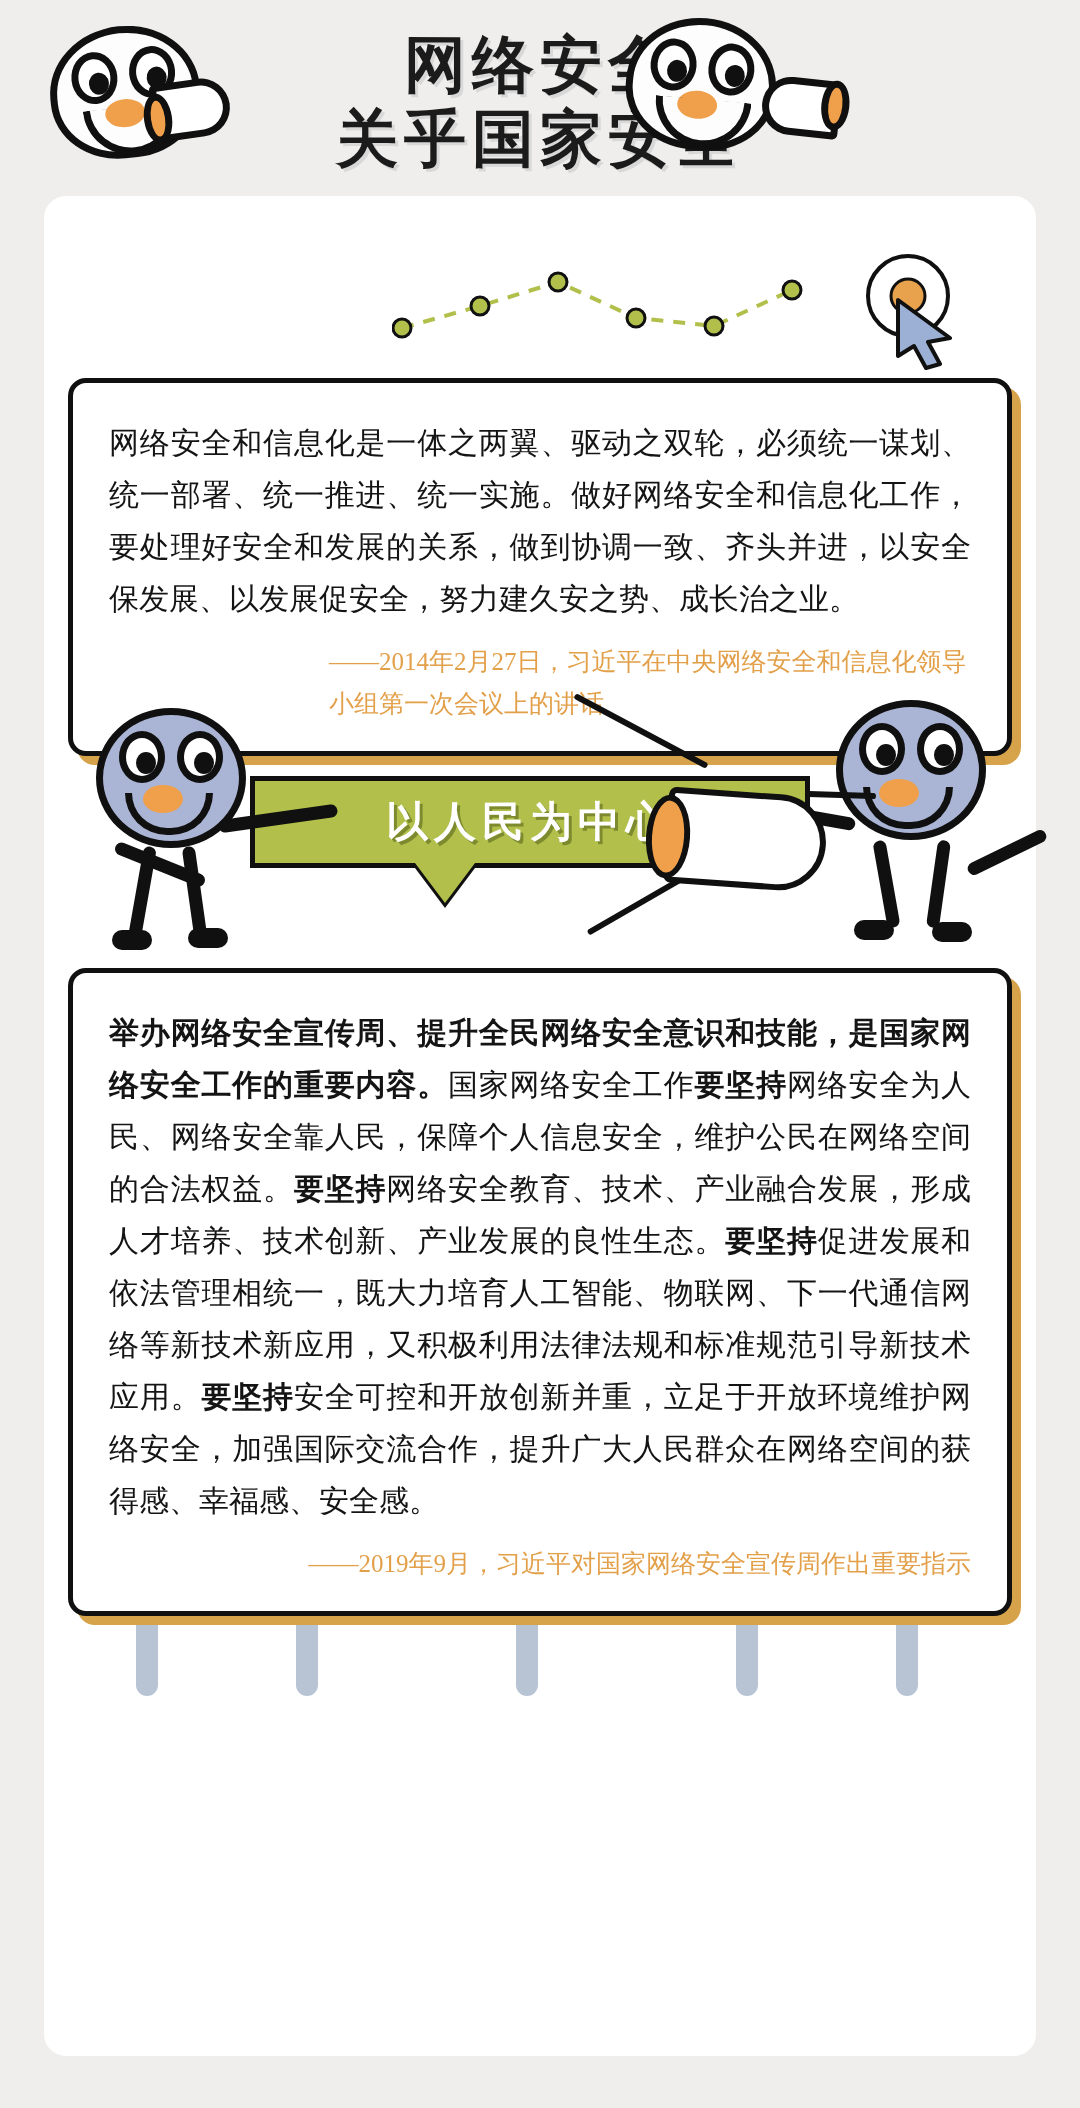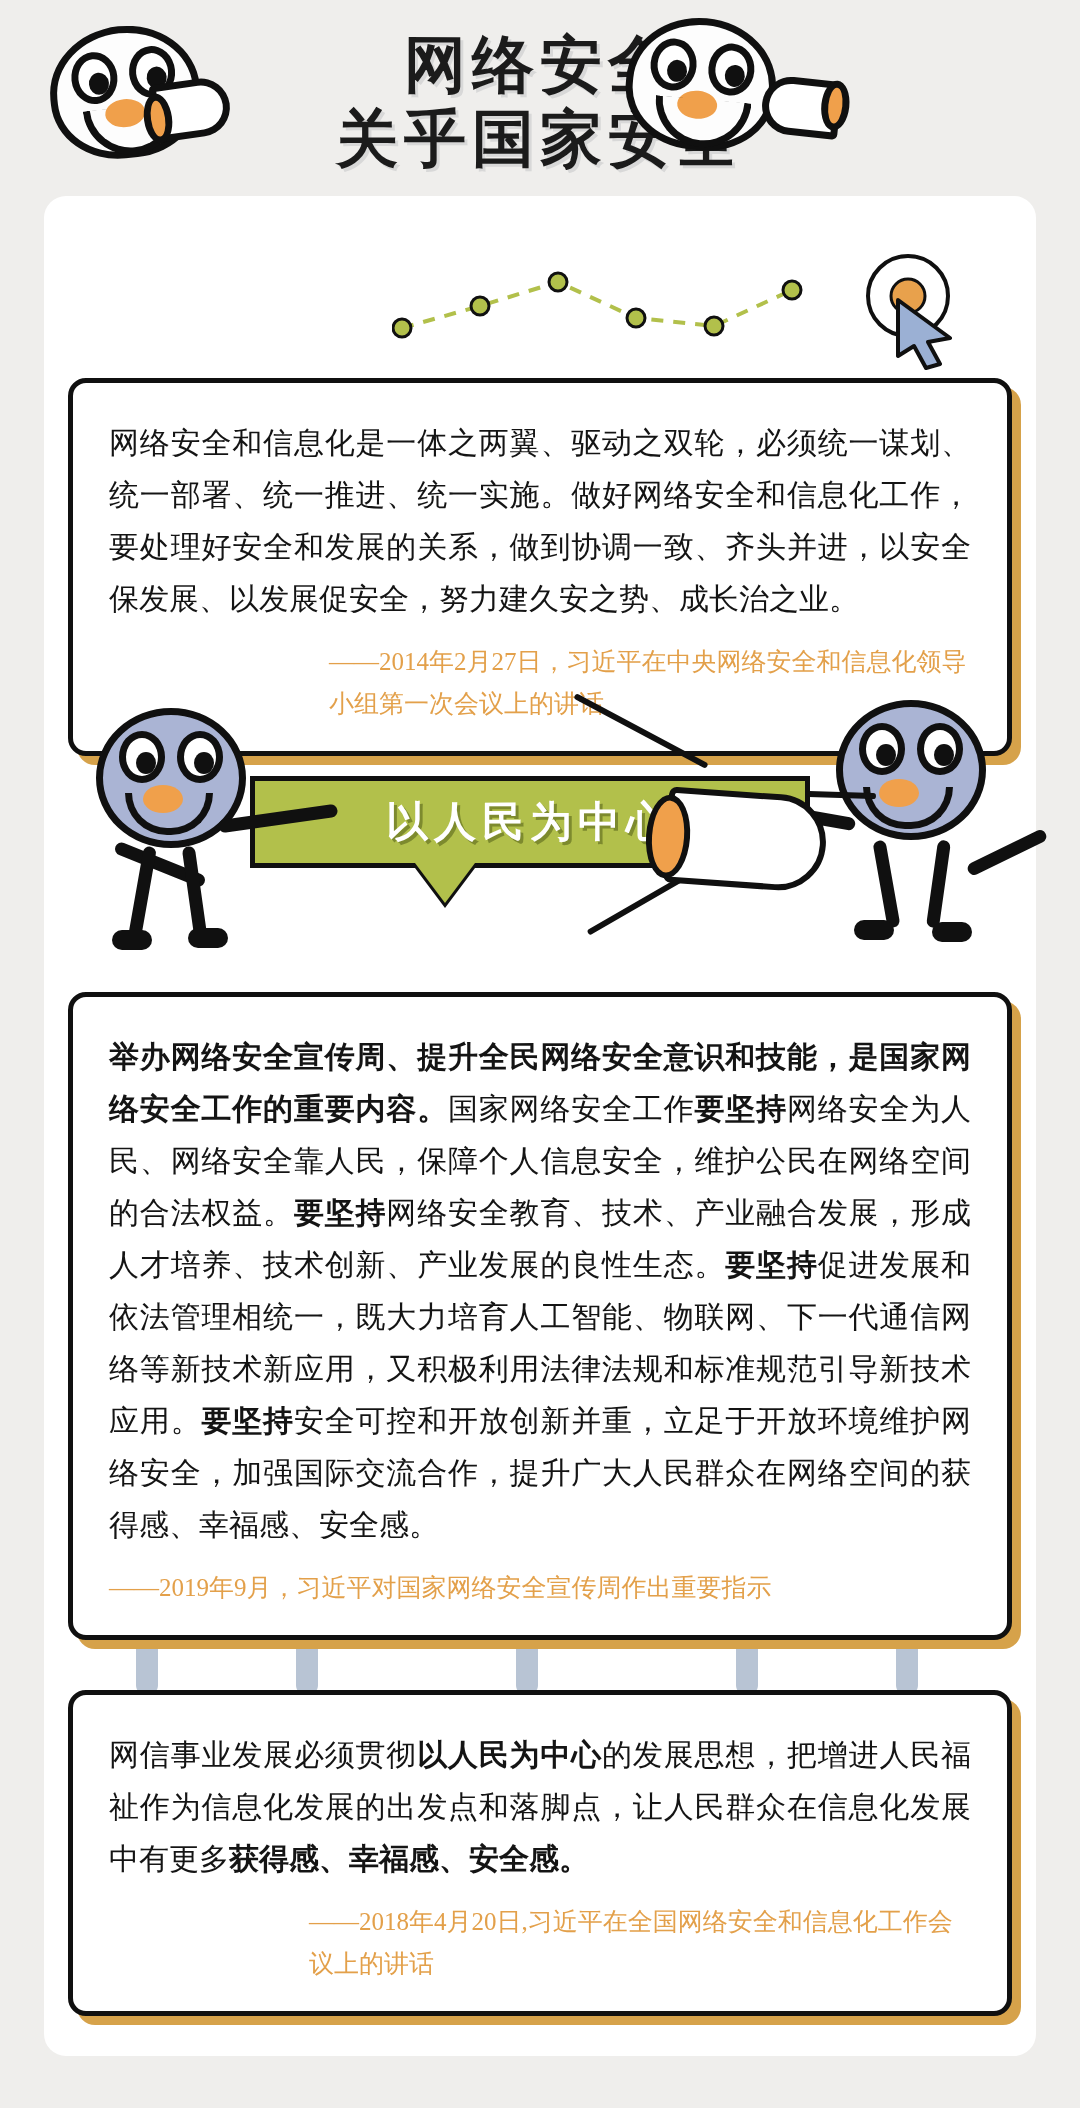--- a/index.html
+++ b/index.html
@@ -171,27 +171,27 @@
     line-height: 52px;
     color: #141414;
     text-align: justify;
   }
   .card p.body b { font-weight: bold; }
   .src {
     font-family: "Liberation Serif", serif;
     font-size: 25px;
     line-height: 42px;
     color: #e3a04a;
-    text-align: left;
+    text-align: right;
     margin-top: 16px;
   }
   .src.left { text-align: left; padding-left: 220px; }
 
   #card-1 { left: 68px; top: 378px; width: 944px; }
-  #card-2 { left: 68px; top: 968px; width: 944px; margin-top: 24px; }
+  #card-2 { left: 68px; top: 968px; width: 944px; }
   #card-3 { left: 68px; top: 1690px; width: 944px; }
 
   
   .banner {
     position: absolute;
     left: 250px; top: 776px;
     width: 560px; height: 92px;
     background: #b2c04b;
     border: 5px solid #101010;
     z-index: 6;
@@ -434,18 +434,14 @@
   <div class="pin" style="left:516px; top:1600px; height:96px;">
       <div class="head"></div>
     </div>
   <div class="pin" style="left:736px; top:1600px; height:96px;">
       <div class="head"></div>
     </div>
   <div class="pin" style="left:896px; top:1600px; height:96px;">
       <div class="head"></div>
     </div>
 
-  <div class="card" id="card-3">
-    <p class="body" id="quote3"><span>网信事业发展必须贯彻</span><b>以人民为中心</b><span>的发展思想，把增进人民福祉作为信息化发展的出发点和落脚点，让人民群众在信息化发展中有更多</span><b>获得感、幸福感、安全感。</b></p>
-    <p class="src left" style="padding-left:200px;">——2018年4月20日,习近平在全国网络安全和信息化工作会议上的讲话</p>
-  </div>
 
 </div>
 
 </body></html>

